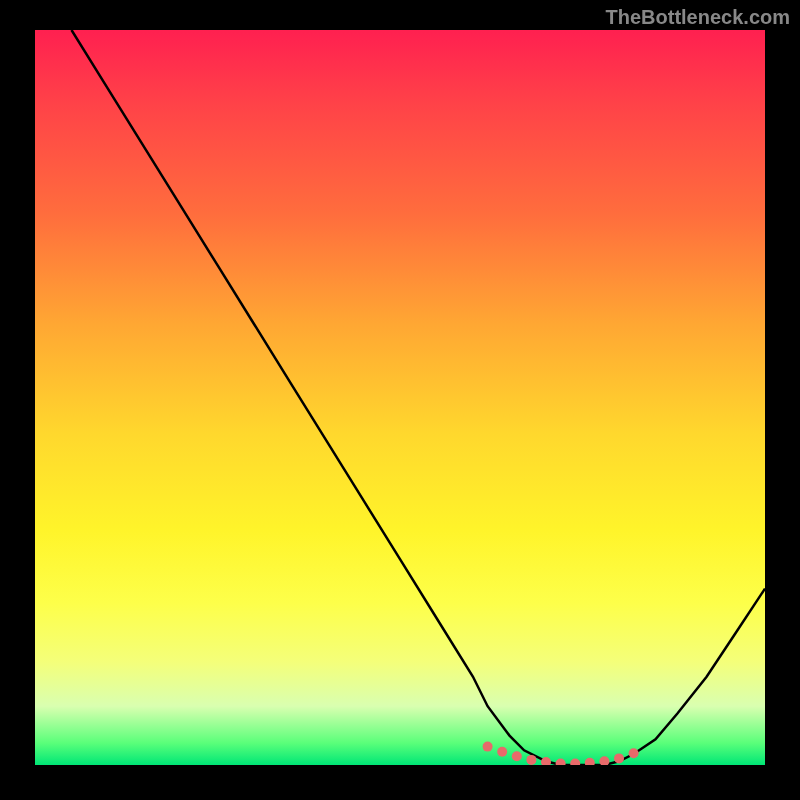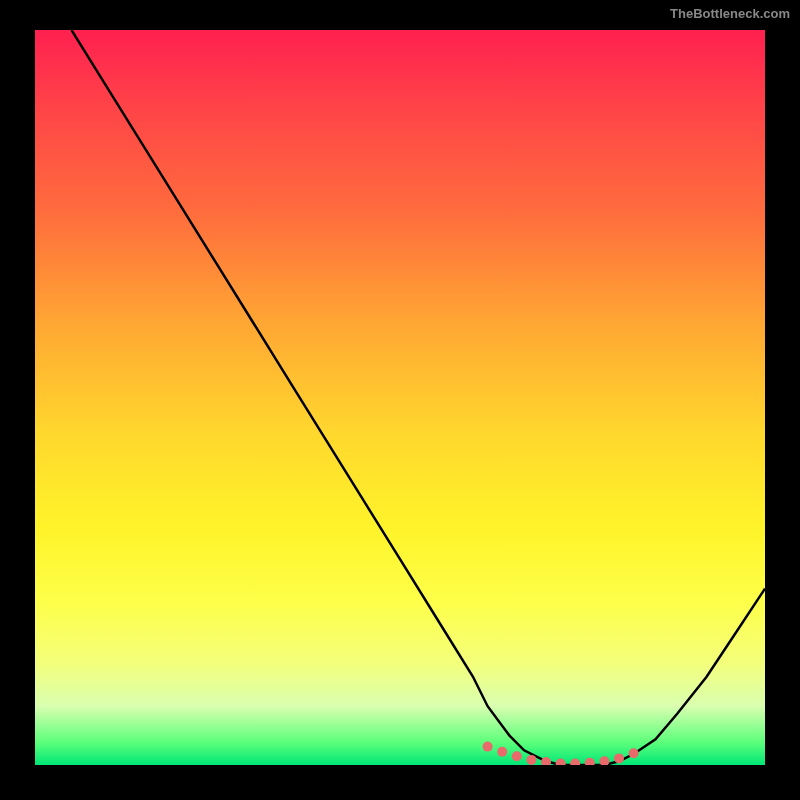--- a/index.html
+++ b/index.html
@@ -15,21 +15,21 @@
     width: 800px;
     height: 800px;
     background: #000;
     position: relative;
   }
   .watermark {
     position: absolute;
     top: 6px;
     right: 10px;
     color: #888;
-    font-size: 13px;
+    font-size: 20px;
     font-weight: bold;
     z-index: 10;
   }
   .plot-area {
     position: absolute;
     left: 35px;
     top: 30px;
     width: 730px;
     height: 735px;
     background: linear-gradient(to bottom,

